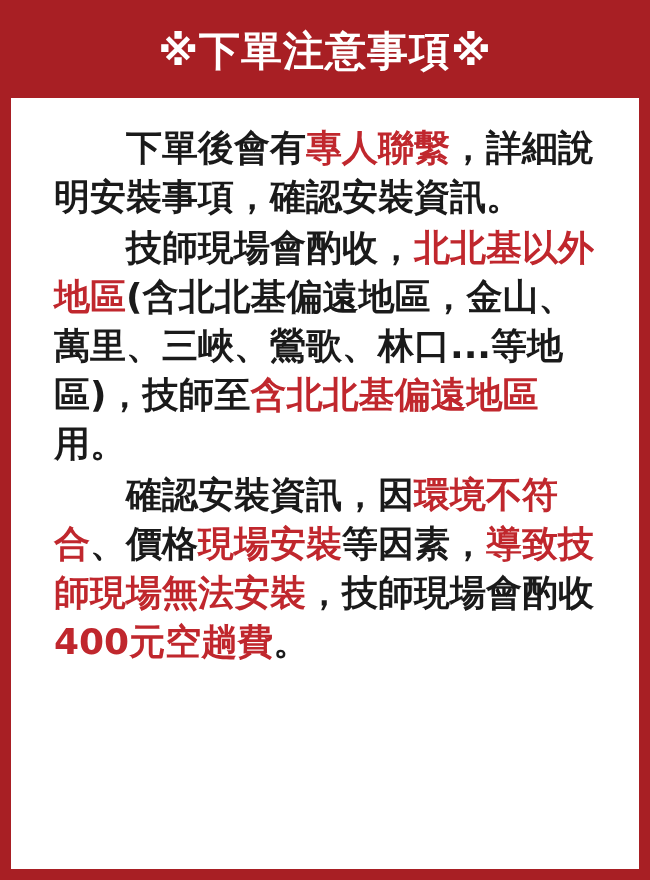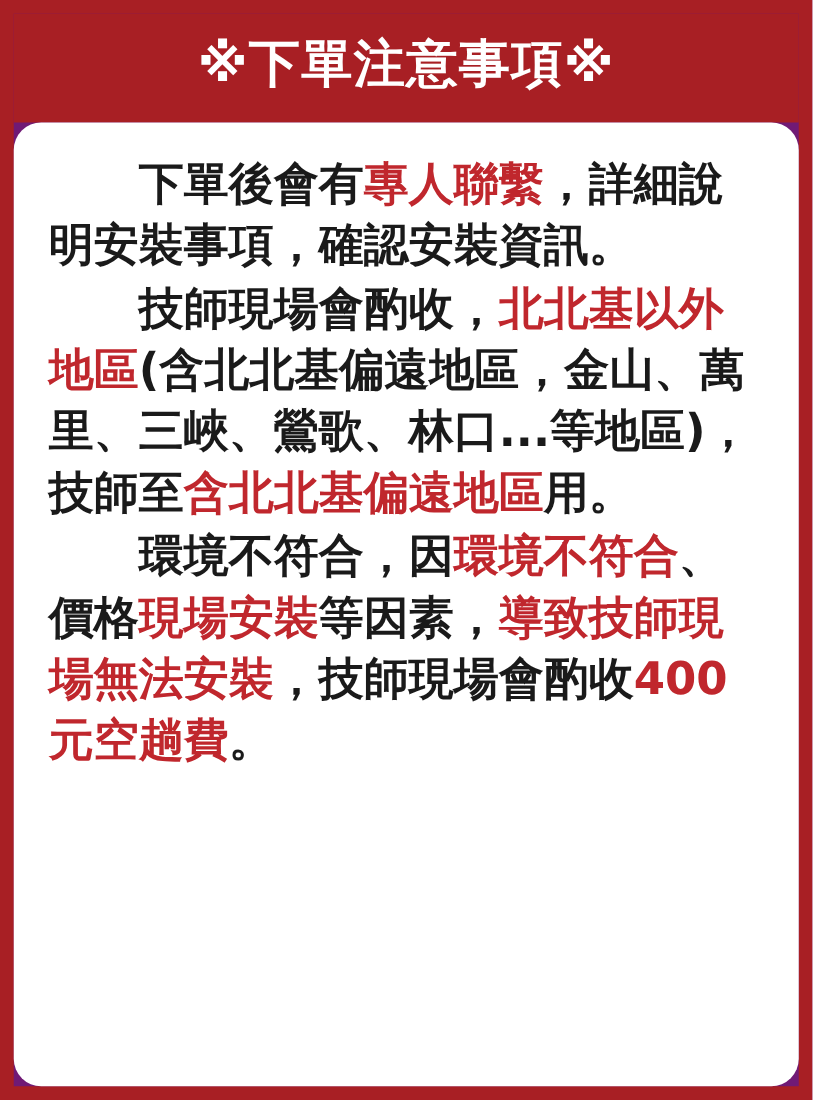--- a/index.html
+++ b/index.html
@@ -12,41 +12,40 @@
     background: #ffffff;
     font-family: "DejaVu Sans", "Liberation Sans", sans-serif;
     overflow: hidden;
   }
   .notice-card {
     position: relative;
     width: 650px;
     height: 880px;
     box-sizing: border-box;
     border: 11px solid #a81f24;
-    background: #701a75;
+    background: #0f766e;
     display: flex;
     flex-direction: column;
   }
   .notice-header {
     flex: 0 0 auto;
     background: #a81f24;
     color: #ffffff;
     text-align: center;
     font-size: 41px;
     font-weight: bold;
     letter-spacing: 1px;
     line-height: 1;
     padding: 20px 0 26px 0;
   }
   .notice-body {
     flex: 1 1 auto;
     background: #ffffff;
-    padding: 26px 30px 0 28px;
+    padding: 26px 30px 0 43px;
     box-sizing: border-box;
-    border-radius: 22px;
   }
   .para {
     font-size: 36px;
     line-height: 1.36;
     color: #1a1a1a;
     text-indent: 2em;
     margin: 0 0 2px 0;
     letter-spacing: 0px;
     font-weight: 600;
   }
@@ -62,16 +61,16 @@
 
 <div class="notice-card">
 
   <div class="notice-header">
     <span>※下單注意事項※</span>
   </div>
 
   <div class="notice-body">
     <p class="para"><span class="dark">下單後會有</span><span class="hl">專人聯繫</span><span class="dark">，詳細說明安裝事項，確認安裝資訊。</span></p>
     <p class="para"><span class="dark">技師現場會酌收，</span><span class="hl">北北基以外地區</span><span class="dark">(含北北基偏遠地區，金山、萬里、三峽、鶯歌、林口...等地區)，技師至</span><span class="hl">含北北基偏遠地區</span><span class="dark">用。</span></p>
-    <p class="para"><span class="dark">環境不符合，因</span><span class="hl">環境不符合</span><span class="dark">、價格</span><span class="hl">現場安裝</span><span class="dark">等因素，</span><span class="hl">導致技師現場無法安裝</span><span class="dark">，技師現場會酌收</span><span class="hl">400元空趟費</span><span class="dark">。</span></p>
+    <p class="para"><span class="dark">確認安裝資訊，因</span><span class="hl">環境不符合</span><span class="dark">、價格</span><span class="hl">現場安裝</span><span class="dark">等因素，</span><span class="hl">導致技師現場無法安裝</span><span class="dark">，技師現場會酌收</span><span class="hl">400元空趟費</span><span class="dark">。</span></p>
   </div>
 
 </div>
 
 </body></html>

